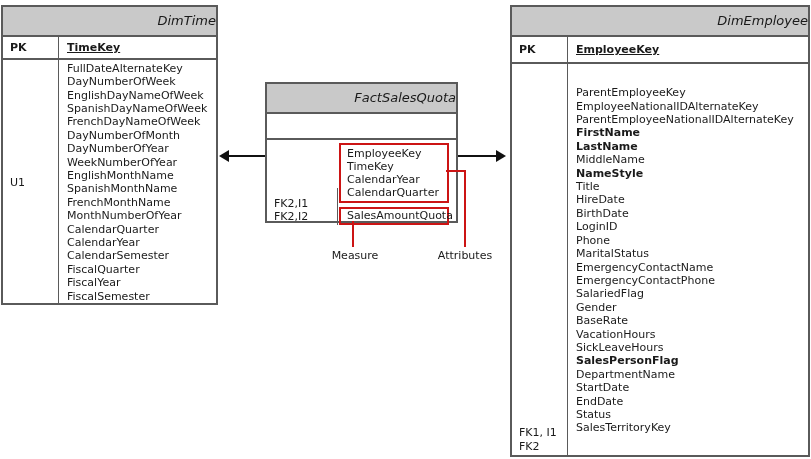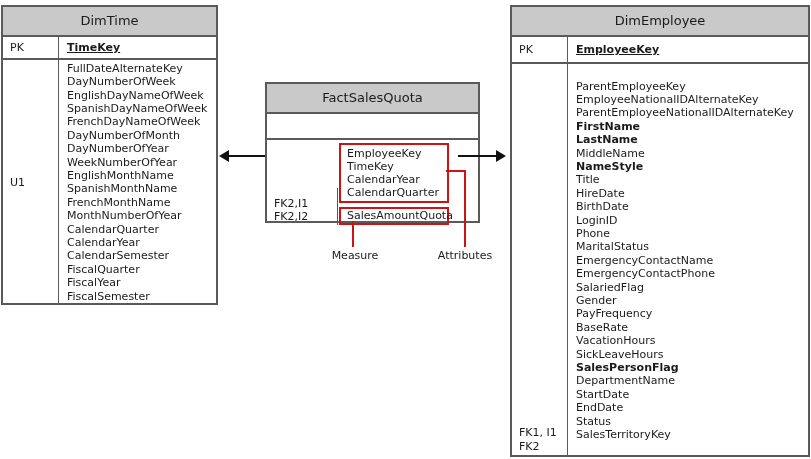--- a/index.html
+++ b/index.html
@@ -10,43 +10,43 @@
     --text:#1a1a1a;
   }
   html,body{margin:0;padding:0;background:#ffffff;}
   .canvas{
     position:relative;width:811px;height:459px;background:#ffffff;
     font-family:"DejaVu Sans","Liberation Sans",sans-serif;color:var(--text);
     overflow:hidden;
   }
   .etable{position:absolute;background:#ffffff;border:2px solid var(--border);box-sizing:border-box;}
   .ehead{
-    height:28px;line-height:28px;text-align:center;background:var(--header);
-    border-bottom:2px solid var(--border);font-size:13px;box-sizing:content-box;
+    height:28px;line-height:28px;text-align:right;background:var(--header);
+    border-bottom:2px solid var(--border);font-size:13px;box-sizing:content-box;font-style:italic;
   }
   .pkrow{display:flex;height:25px;border-bottom:2px solid var(--border);font-size:11px;}
   .pkrow .keycell,.pkrow .namecell{display:flex;align-items:center;}
   .keycell{flex:0 0 48px;border-right:1px solid var(--border);padding-left:7px;box-sizing:content-box;}
   .namecell{flex:1;padding-left:8px;}
-  .pk{font-weight:normal;}
+  .pk{font-weight:bold;}
   .pkname{font-weight:bold;text-decoration:underline;}
   .tbody{display:flex;font-size:11px;line-height:13.4px;flex:1;}
   .tbody .keycell{padding-top:2px;}
   .tbody .namecell{padding-top:2px;}
   .col-flex{display:flex;flex-direction:column;justify-content:center;}
   .spread{justify-content:flex-end;padding-bottom:2px;}
   .colrow{white-space:nowrap;}
   .colrow.bold{font-weight:bold;}
 
   
   #dimtime{left:1px;top:5px;width:217px;height:300px;display:flex;flex-direction:column;}
   
   #dimemployee{left:510px;top:5px;width:300px;height:452px;display:flex;flex-direction:column;}
   
-  #fact{left:265px;top:82px;width:215px;height:141px;display:flex;flex-direction:column;}
+  #fact{left:265px;top:82px;width:193px;height:141px;display:flex;flex-direction:column;}
   #fact .keycell{flex:0 0 63px;margin-top:48px;}
   .fact-empty{display:flex;height:24px;border-bottom:2px solid var(--border);}
   .fact-body{display:flex;font-size:11px;line-height:13px;flex:1;}
   .fact-body .keycell{padding-top:6px;}
   .fact-cols{flex:1;padding-top:3px;}
   .redbox{border:2px solid var(--red);width:110px;margin-left:1px;box-sizing:border-box;padding:2px 0 2px 6px;}
   .redbox.measure{margin-top:4px;padding:0 0 1px 6px;}
 
   
   .arrow-line{position:absolute;height:2px;background:var(--arrow);}
@@ -143,21 +143,20 @@
           <div class="colrow">Title</div>
           <div class="colrow">HireDate</div>
           <div class="colrow">BirthDate</div>
           <div class="colrow">LoginID</div>
           <div class="colrow">Phone</div>
           <div class="colrow">MaritalStatus</div>
           <div class="colrow">EmergencyContactName</div>
           <div class="colrow">EmergencyContactPhone</div>
           <div class="colrow">SalariedFlag</div>
           <div class="colrow">Gender</div>
-          <div class="colrow">PayFrequency</div>
           <div class="colrow">BaseRate</div>
           <div class="colrow">VacationHours</div>
           <div class="colrow">SickLeaveHours</div>
           <div class="colrow bold">SalesPersonFlag</div>
           <div class="colrow">DepartmentName</div>
           <div class="colrow">StartDate</div>
           <div class="colrow">EndDate</div>
           <div class="colrow">Status</div>
           <div class="colrow">SalesTerritoryKey</div>
         </div>

